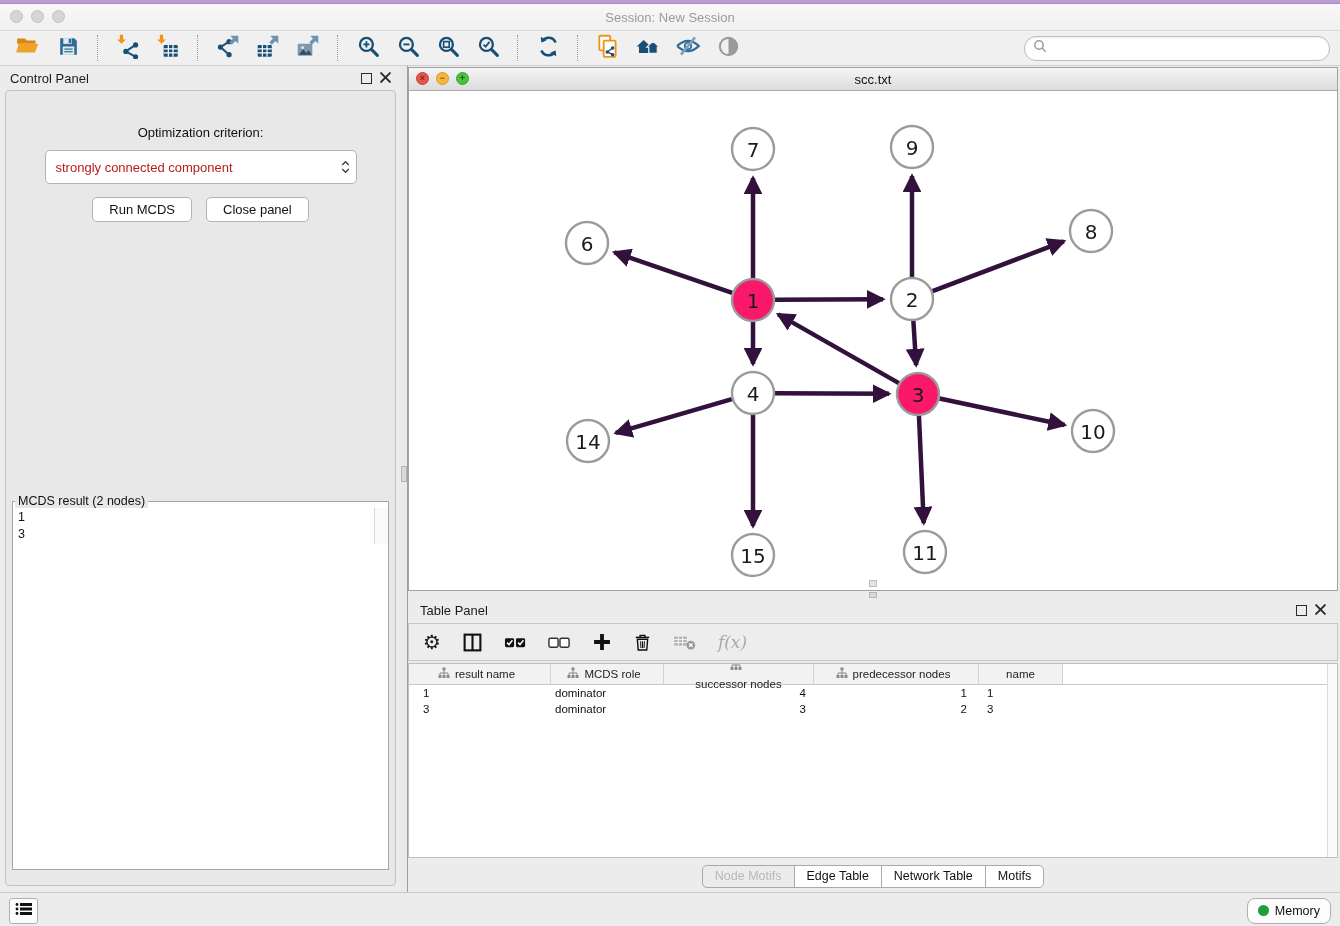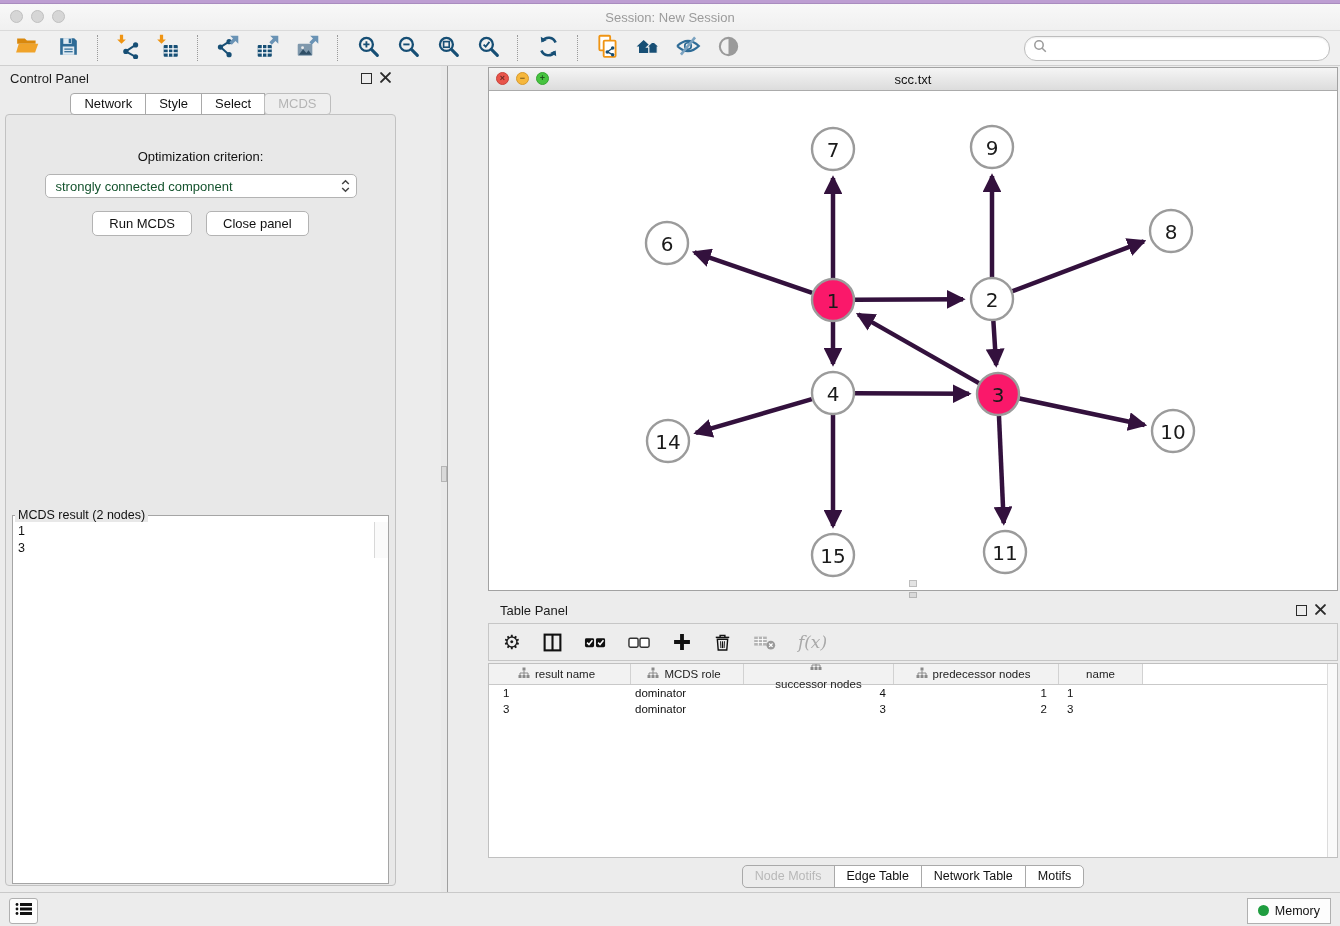--- a/index.html
+++ b/index.html
@@ -17,37 +17,37 @@
   .tl.inactive{background:#d6d6d6;border:1px solid #c0c0c0;}
   .win-title{font-size:13px;color:#9b9b9b;}
   
   .toolbar{height:34px;background:#f0f0f0;border-bottom:1px solid #cfcfcf;display:flex;align-items:center;padding:0 10px;gap:4px;}
   .tb-btn{width:36px;height:30px;display:flex;align-items:center;justify-content:center;border-radius:4px;}
   .tb-sep{width:1px;height:26px;border-left:1px dotted #9a9a9a;margin:0 7px;}
   .search-box{margin-left:auto;width:288px;height:23px;background:#fff;border:1px solid #bdbdbd;border-radius:12px;
     display:flex;align-items:center;padding:0 8px;gap:5px;box-shadow:inset 0 1px 2px rgba(0,0,0,.08);}
   .search-box input{border:none;outline:none;flex:1;font-size:13px;font-family:"Liberation Sans",sans-serif;background:transparent;}
   
-  .main{display:flex;height:826px;gap:40px;}
+  .main{display:flex;height:826px;}
   
   .control-panel{width:401px;display:flex;flex-direction:column;box-sizing:border-box;}
   .panel-header{height:24px;display:flex;align-items:center;padding:0 10px;gap:8px;}
   .panel-title{font-size:13px;color:#1c1c1c;}
   .panel-header .spacer{flex:1;}
   .float-icon{width:9px;height:9px;border:1.5px solid #2b2b2b;display:inline-block;}
   .cp-tabs{display:flex;justify-content:center;margin-top:3px;position:relative;z-index:2;margin-bottom:-1px;}
   .tab{font-size:13px;padding:2px 13px 3px;background:#fff;border:1px solid #a9a9a9;margin-left:-1px;color:#111;}
   .tab:first-child{border-top-left-radius:4px;border-bottom-left-radius:4px;margin-left:0;}
   .tab:last-child{border-top-right-radius:4px;border-bottom-right-radius:4px;}
   .tab.active{background:#efefef;color:#b5b5b5;border-radius:4px;border-color:#bdbdbd;}
   .cp-body{flex:1;margin:0 5px 6px;border:1px solid #c2c2c2;border-radius:4px;background:#e8e8e8;
     display:flex;flex-direction:column;box-sizing:border-box;}
   .opt-label{text-align:center;margin-top:34px;font-size:13px;color:#111;}
-  .dropdown{width:312px;height:24px;margin:10px auto 0;background:#fff;border:1px solid #b3b3b3;border-radius:5px;
-    display:flex;align-items:center;padding:0 6px 0 10px;font-size:13px;box-sizing:border-box;color:#14532d;}
+  .dropdown{width:312px;height:34px;margin:10px auto 0;background:#fff;border:1px solid #b3b3b3;border-radius:5px;
+    display:flex;align-items:center;padding:0 6px 0 10px;font-size:13px;box-sizing:border-box;color:#b91c1c;}
   .dropdown .dd-stepper{margin-left:auto;display:flex;align-items:center;}
   .btn-row{display:flex;justify-content:center;gap:14px;margin-top:13px;}
   .mac-btn{height:23px;padding:0 16px;background:#fff;border:1px solid #b3b3b3;border-radius:5px;font-size:13px;
     display:flex;align-items:center;color:#111;}
   .result-fieldset{margin:272px 6px 0;height:376px;border:1px solid #a5a5a5;padding:0;background:#fff;box-sizing:border-box;}
   .result-fieldset legend{font-size:12.5px;color:#111;padding:0 3px;margin-left:2px;background:#e8e8e8;}
   .result-wrap{display:flex;height:calc(100% - 8px);}
   .result-lines{flex:1;padding:1px 5px;font-size:12.5px;line-height:17px;color:#111;}
   .scroll-track{width:13px;background:#fafafa;border-left:1px solid #d8d8d8;}
   
@@ -89,21 +89,21 @@
   .td.c3{text-align:right;padding-right:12px;} .td.c4{padding-left:8px;}
   .table-scroll{position:absolute;right:0;top:0;bottom:0;width:9px;background:#fafafa;border-left:1px solid #dcdcdc;}
   .tp-bottom{height:32px;display:flex;align-items:center;justify-content:center;flex:none;margin-top:2px;}
   .tp-tab{font-size:12.5px;padding:3px 12px 4px;background:#fff;border:1px solid #a9a9a9;margin-left:-1px;color:#111;}
   .tp-tab:first-child{border-top-left-radius:5px;border-bottom-left-radius:5px;margin-left:0;}
   .tp-tab:last-child{border-top-right-radius:5px;border-bottom-right-radius:5px;}
   .tp-tab.active{background:#ececec;color:#b8b8b8;}
   
   .statusbar{height:36px;background:#ececec;border-top:1px solid #c9c9c9;display:flex;align-items:center;padding:0 9px;box-sizing:border-box;}
   .list-btn{width:27px;height:24px;background:#fdfdfd;border:1px solid #b0b0b0;border-radius:3px;display:flex;align-items:center;justify-content:center;}
-  .memory-btn{margin-left:auto;height:24px;padding:0 10px;background:#fdfdfd;border:1px solid #b0b0b0;border-radius:0;
+  .memory-btn{margin-left:auto;height:24px;padding:0 10px;background:#fdfdfd;border:1px solid #b0b0b0;border-radius:8px;
     display:flex;align-items:center;gap:6px;font-size:12.5px;color:#111;}
   .mem-dot{width:11px;height:11px;border-radius:50%;}
 </style>
 </head>
 <body>
 
 <div class="top-strip"></div>
 
 <div class="titlebar">
   <div class="traffic">
@@ -259,26 +259,20 @@
 <div class="main">
 
   <div class="control-panel">
     <div class="panel-header">
       <span class="panel-title">Control Panel</span>
       <span class="spacer"></span>
       <span class="float-icon"></span>
       <span><svg width="11" height="11" viewBox="0 0 10 10">
             <path d="M1 1l8 8M9 1l-8 8" stroke="#2b2b2b" stroke-width="1.8" stroke-linecap="round"></path>
           </svg></span>
-    </div>
-    <div class="cp-tabs">
-      <div class="tab">Network</div>
-      <div class="tab">Style</div>
-      <div class="tab">Select</div>
-      <div class="tab active">MCDS</div>
     </div>
     <div class="cp-body">
       <div class="opt-label">Optimization criterion:</div>
       <div class="dropdown">
         <span>strongly connected component</span>
         <span class="dd-stepper">
             <svg width="9" height="14" viewBox="0 0 9 14">
               <path d="M1.2 5L4.5 1.8 7.8 5M1.2 9L4.5 12.2 7.8 9" stroke="#444" stroke-width="1.5" fill="none"></path>
             </svg>
           </span>

